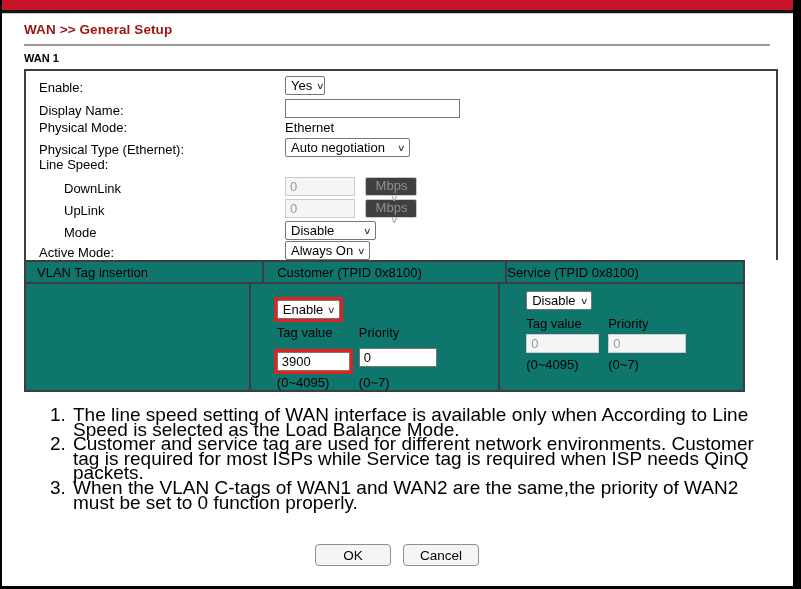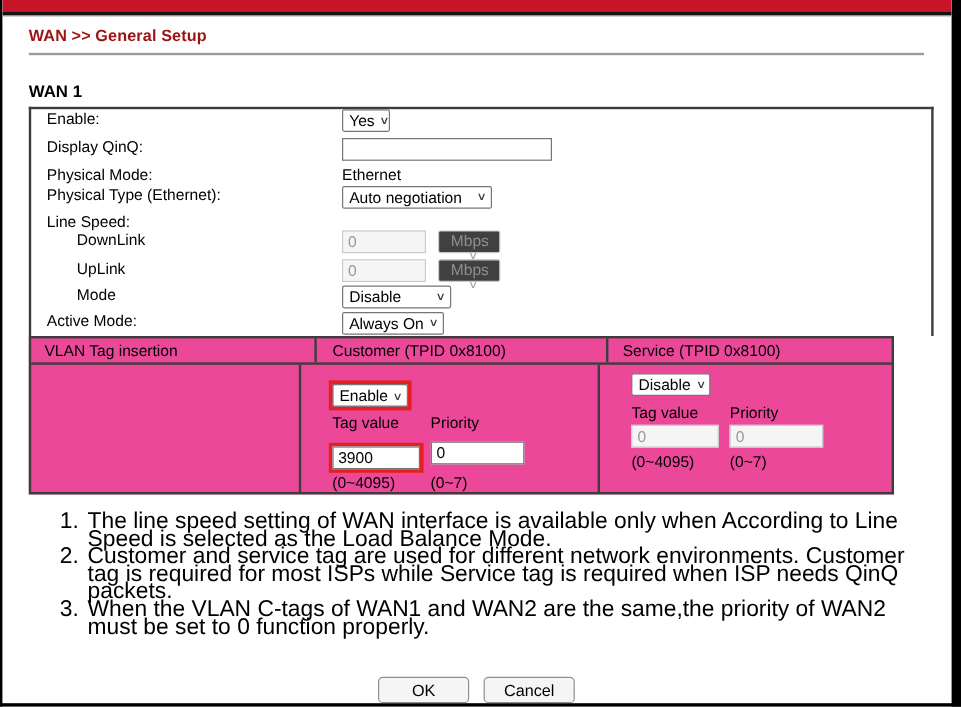--- a/index.html
+++ b/index.html
@@ -22,31 +22,31 @@
   .content { padding: 0 23px 0 22px; }
 
   .breadcrumb {
     margin-top: 8px;
     font-size: 13.5px; font-weight: bold;
     color: #9B1313;
     letter-spacing: 0.1px;
   }
   .title-rule { margin-top: 7px; height: 2px; background: #9a9a9a; }
 
-  .section-title { margin-top: 22px; font-size: 14px; font-weight: bold; color:#000; }
+  .section-title { margin-top: 6px; font-size: 11px; font-weight: bold; color:#000; }
 
   
   .main-table {
     margin-top: 5px;
     width: 754px;
     border: 2px solid #3d3d3d;
     border-bottom: none;
     background: #fff;
   }
-  .row { display: flex; align-items: flex-start; }
+  .row { display: flex; align-items: flex-end; }
   .row-label { width: 259px; padding-left: 13px; font-size: 13px; flex: none; }
   .row-label.indent { padding-left: 38px; }
   .row-ctrl { display: flex; align-items: center; }
 
   
   .sel {
     display: inline-flex; align-items: center; justify-content: space-between;
     height: 19px; padding: 0 4px 0 5px;
     border: 1px solid #767676; border-radius: 2px;
     background: #fff; font-size: 13px; color: #000;
@@ -75,32 +75,32 @@
   .w-num { width: 70px; } .w-mbps { width: 52px; margin-left: 10px; }
   .w-mode { width: 91px; } .w-active { width: 85px; }
   .w-enable { width: 63px; } .w-disable { width: 66px; }
   .w-tag { width: 73px; } .w-pri { width: 78px; }
 
   
   .h1{height:24px}.h2{height:23px}.h3{height:17px}.h4{height:22px}.h5{height:15px}
   .h6{height:24px}.h7{height:22px}.h8{height:17px}.h9{height:22px}.h10{height:20px}
 
   
-  .vlan-table { width: 721px; border: 2px solid #3d3d3d; background:#ec4899; }
+  .vlan-table { width: 721px; border: 2px solid #3d3d3d; background:#0f766e; }
   .vlan-head { display: flex; }
   .vlan-head .vh {
     height: 20px; display: flex; align-items: center;
     font-size: 13px; border-right: 2px solid #3d3d3d;
   }
   .vlan-head { border-bottom: 2px solid #3d3d3d; }
   .vlan-body { display: flex; gap: 20px; }
   .vlan-body .vc { border-right: 2px solid #3d3d3d; min-height: 93px; }
   .c1 { width: 249px; } .c2 { width: 254px; } .c3 { width: 247px; }
   .c3.vh, .c3.vc { border-right: none !important; }
-  .vh.c1 { padding-left: 11px; } .vh.c2 { padding-left: 13px; } .vh.c3 { padding-left: 12px; }
+  .vh.c1 { padding-left: 11px; } .vh.c2 { padding-left: 13px; } .vh.c3 { }
 
   .vc-inner { padding: 7px 0 0 6px; }
   .vgrid { display: grid; grid-template-columns: 82px auto; align-items: center; }
   .vlabel { font-size: 13px; }
   .vrange { font-size: 13px; }
   .m-top-sel { margin-bottom: 6px; }
   .m-labels { margin-bottom: 3px; }
   .m-inputs { margin-bottom: 4px; }
 
   
@@ -141,21 +141,21 @@
         <div class="row-label">Enable:</div>
         <div class="row-ctrl">
           <span class="sel w-yes">
             <span>Yes</span>
             <span class="arr">∨</span>
           </span>
         </div>
       </div>
 
       <div class="row h2">
-        <div class="row-label">Display QinQ:</div>
+        <div class="row-label">Display Name:</div>
         <div class="row-ctrl">
           <input type="text" class="ti w-name" value="" style="">
         </div>
       </div>
 
       <div class="row h3">
         <div class="row-label">Physical Mode:</div>
         <div class="row-ctrl">
           <span class="static-val">Ethernet</span>
         </div>

